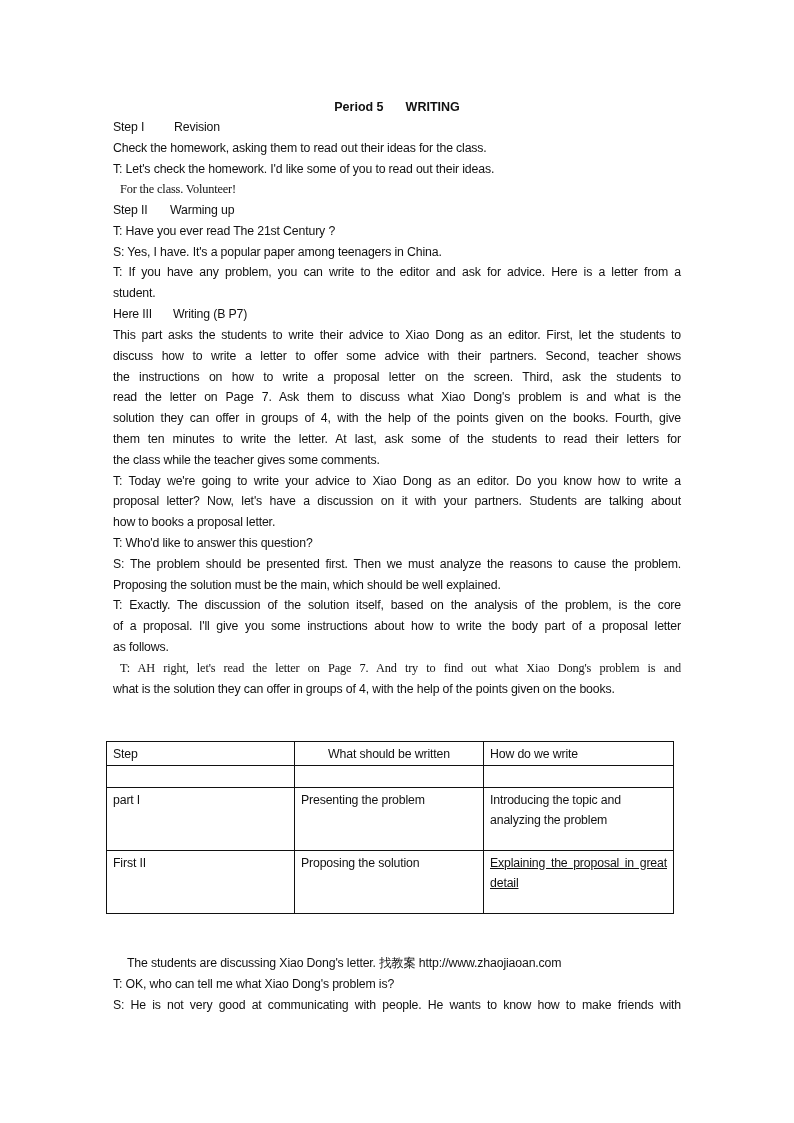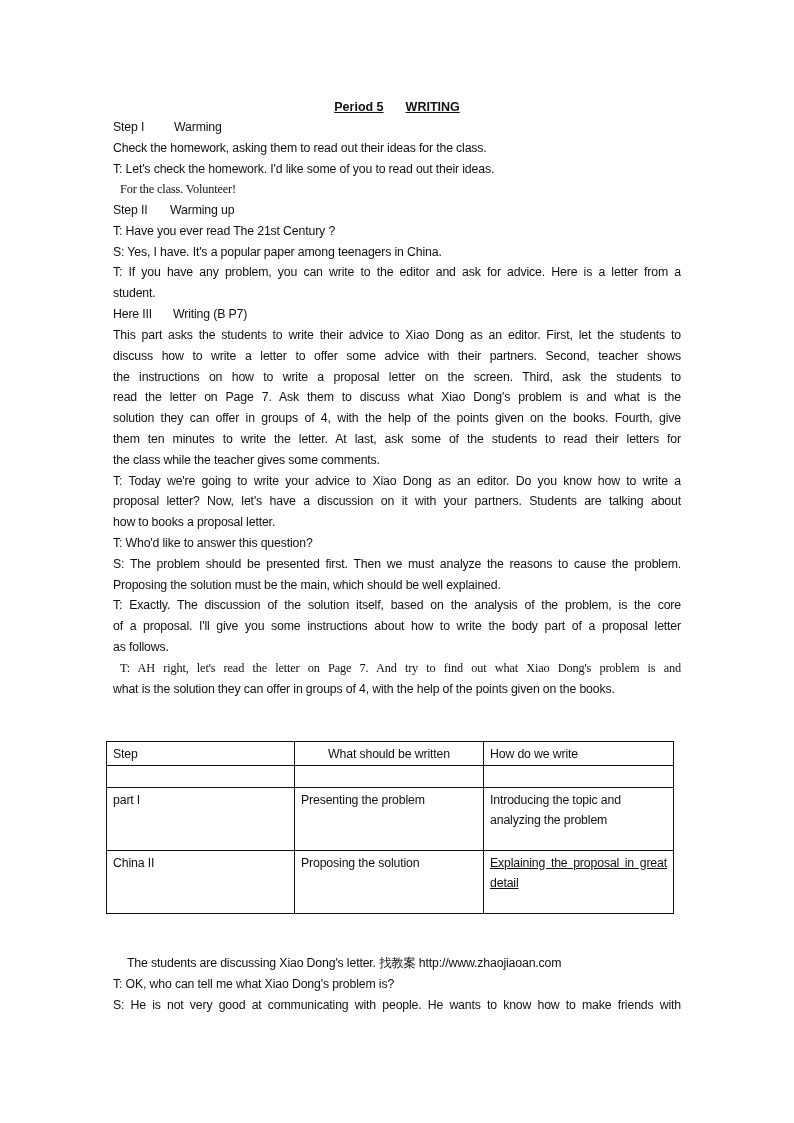--- a/index.html
+++ b/index.html
@@ -3,21 +3,21 @@
 <meta charset="utf-8">
 <style>
   html, body { margin: 0; padding: 0; background: #ffffff; }
   body { width: 794px; height: 1123px; position: relative; overflow: hidden;
          font-family: "Liberation Sans", "DejaVu Sans", sans-serif; color: #111; }
   .page { position: absolute; left: 113px; top: 0; width: 568px; }
   .line { position: absolute; left: 0; width: 568px; font-size: 12.3px; line-height: 20.7px;
           white-space: nowrap; letter-spacing: -0.15px; }
   .just { white-space: normal; text-align: justify; text-align-last: justify; }
   .title { position: absolute; top: 97px; left: 0; width: 568px; text-align: center;
-           font-weight: bold; font-size: 12.5px; line-height: 20px; text-decoration: underline; }
+           font-weight: bold; font-size: 12.5px; line-height: 20px; }
   .title .gap { display: inline-block; width: 22px; }
   .tab { display: inline-block; }
   table.steps { position: absolute; left: 106px; top: 741px; width: 568px;
                 border-collapse: collapse; font-size: 12.3px; letter-spacing: -0.15px; }
   table.steps td { border: 1px solid #111; vertical-align: top; padding: 2px 6px 0 6px;
                    line-height: 20.5px; }
   table.steps td.c1 { width: 175px; margin-top: 43px; }
   table.steps td.c2 { width: 176px; text-align: center; }
   .just-cell { text-align: justify; text-align-last: left; text-decoration: underline; }
   .indent1 { padding-left: 7px; font-family: Liberation Serif, serif; }
@@ -25,21 +25,21 @@
 </style>
 </head>
 <body>
 
 <div class="page">
   <div class="title">
     <span>Period 5</span><span class="gap"></span><span>WRITING</span>
   </div>
 
   <div class="line" style="top:117px">
-    <span class="tab" style="width:61px">Step I</span><span>Warming</span>
+    <span class="tab" style="width:61px">Step I</span><span>Revision</span>
   </div>
   <div class="line" style="top:138px">Check the homework, asking them to read out their ideas for the class.</div>
   <div class="line" style="top:159px">T: Let's check the homework. I'd like some of you to read out their ideas.</div>
   <div class="line indent1" style="top:179px">For the class. Volunteer!</div>
 
   <div class="line" style="top:200px">
     <span class="tab" style="width:57px">Step II</span><span>Warming up</span>
   </div>
   <div class="line" style="top:221px">T: Have you ever read The 21st Century ?</div>
   <div class="line" style="top:242px">S: Yes, I have. It's a popular paper among teenagers in China.</div>
@@ -86,21 +86,21 @@
     <td></td>
     <td></td>
     <td></td>
   </tr>
   <tr style="height:63px">
     <td>part I</td>
     <td>Presenting the problem</td>
     <td>Introducing the topic and analyzing the problem</td>
   </tr>
   <tr style="height:63px">
-    <td>China II</td>
+    <td>First II</td>
     <td>Proposing the solution</td>
     <td class="just-cell">Explaining the proposal in great detail</td>
   </tr>
 </tbody>
   </table>
 
 <div class="page">
   <div class="line indent2" style="top:953px">The students are discussing Xiao Dong's letter.  找教案  http://www.zhaojiaoan.com</div>
   <div class="line" style="top:974px">T: OK, who can tell me what Xiao Dong's problem is?</div>
   <div class="line just" style="top:995px">S: He is not very good at communicating with people. He wants to know how to make friends with</div>

